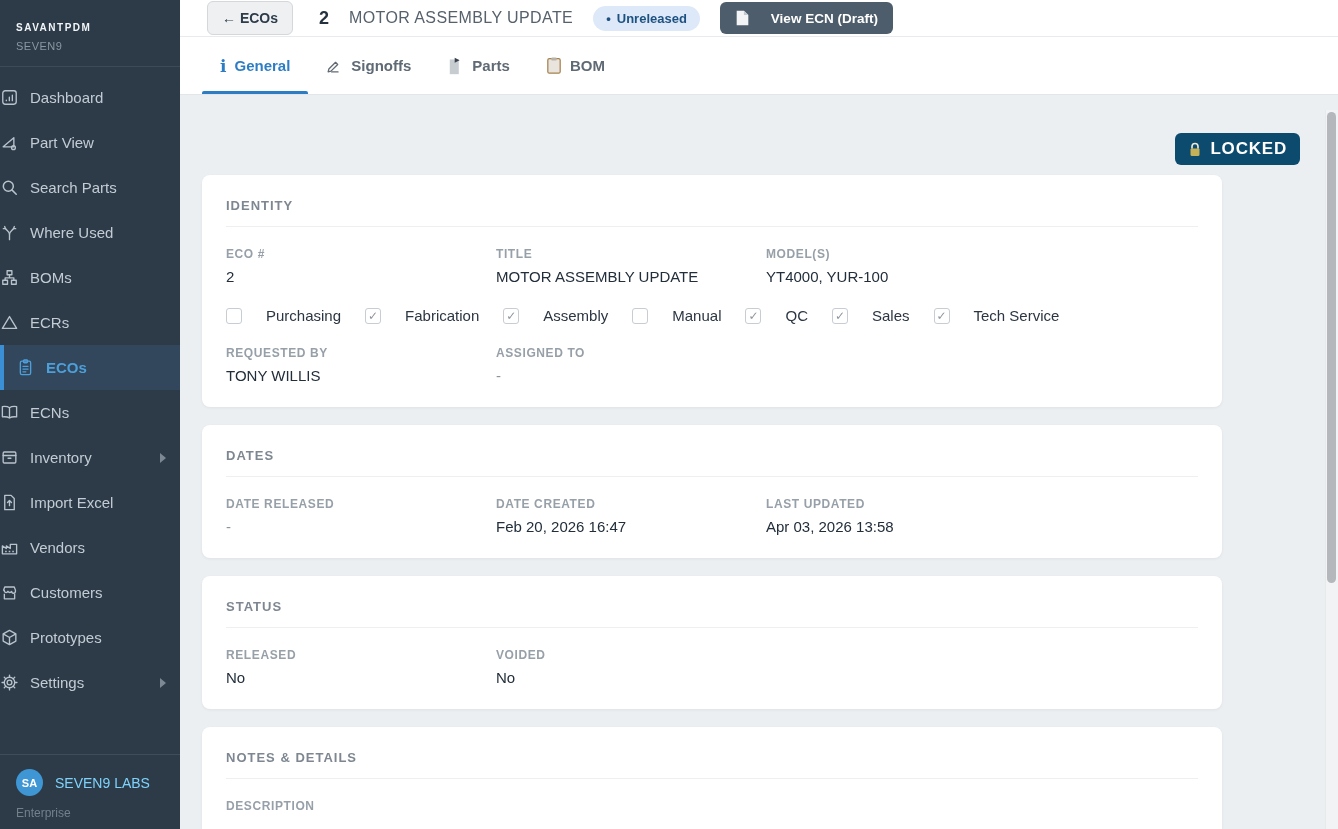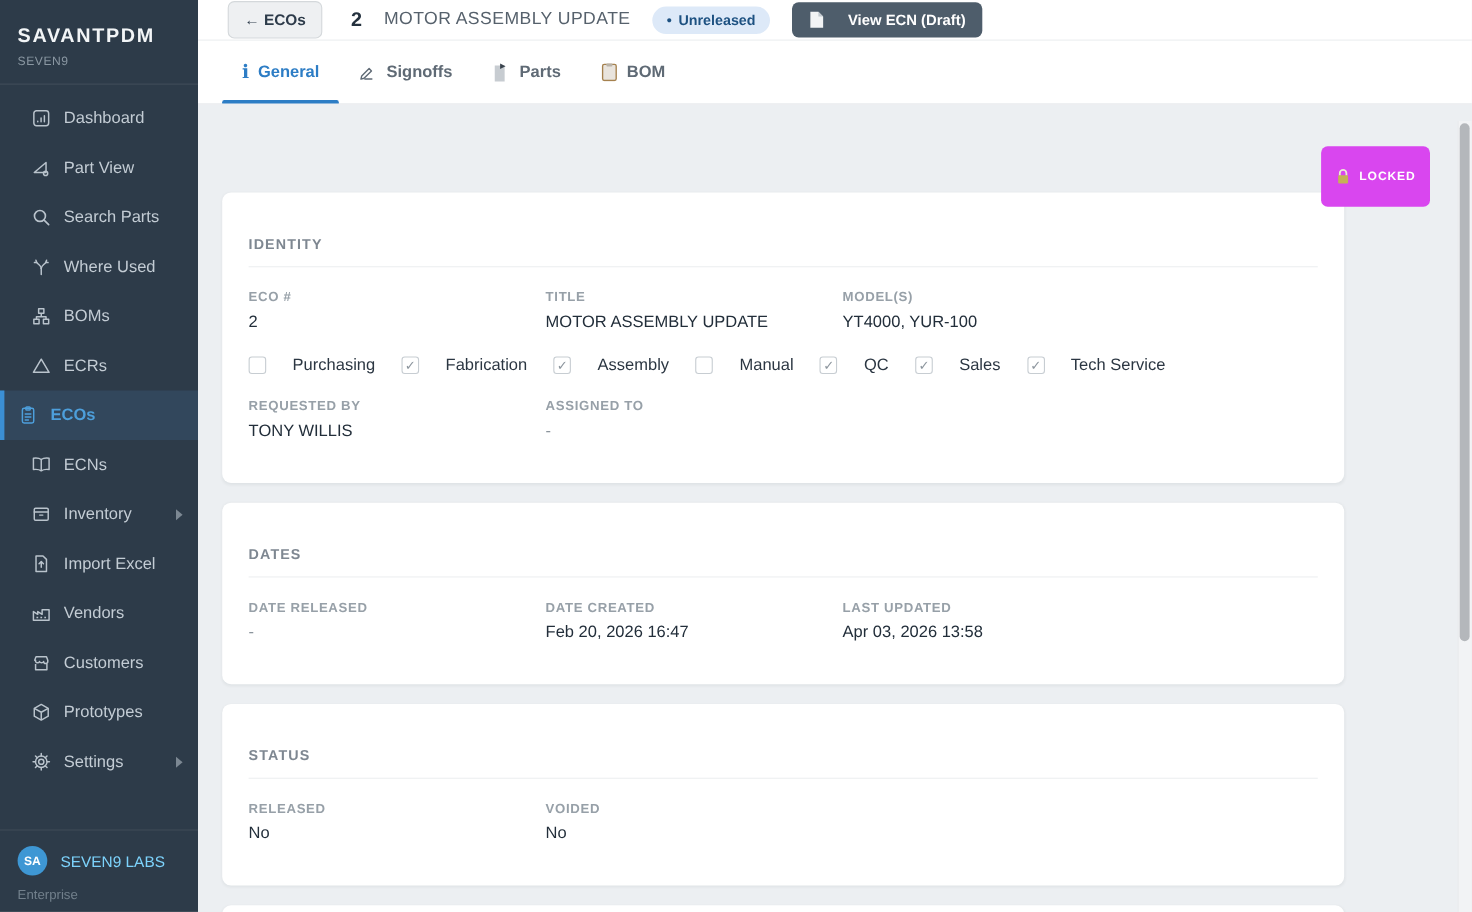--- a/index.html
+++ b/index.html
@@ -2,24 +2,24 @@
 <html><head>
 <meta charset="utf-8">
 <style>
   * { margin:0; padding:0; box-sizing:border-box; }
   html,body { width:1338px; height:829px; overflow:hidden; }
   body { font-family:"Liberation Sans","DejaVu Sans",sans-serif; background:#eceff2; color:#27323c; }
 
   
   .sidebar { position:fixed; left:0; top:0; width:180px; height:829px; background:#2d3b49; z-index:5; }
   .brand { padding:22px 16px 14px 16px; border-bottom:1px solid rgba(255,255,255,.08); }
-  .brand-name { font-size:18px; font-weight:bold; letter-spacing:1.5px; color:#f2f5f7; }
+  .brand-name { font-size:10px; font-weight:bold; letter-spacing:1.5px; color:#f2f5f7; }
   .brand-org { font-size:11px; color:#8a97a2; margin-top:7px; letter-spacing:.5px; }
   .nav { padding-top:8px; }
-  .nav-item { display:flex; align-items:center; gap:11px; height:45px; padding:0 14px 0 28px; color:#c3ccd4; cursor:pointer; position:relative; }
+  .nav-item { display:flex; align-items:center; gap:11px; height:45px; padding:0 14px 0 0; color:#c3ccd4; cursor:pointer; position:relative; }
   .nav-item .nav-label { font-size:15px; }
   .nav-item svg { flex:0 0 auto; stroke:#b9c3cc; }
   .nav-item.active { background:#32475c; color:#4d9fdb; border-left:4px solid #3b8fd4; padding-left:12px;font-weight:bold; }
   .nav-item.active svg { stroke:#4d9fdb; }
   .chevron-right { margin-left:auto; width:0; height:0; border-left:6px solid #7c8893; border-top:5px solid transparent; border-bottom:5px solid transparent; }
   .side-footer { position:absolute; bottom:0; left:0; right:0; border-top:1px solid rgba(255,255,255,.09); padding:14px 12px 9px 16px; }
   .account-row { display:flex; align-items:center; gap:12px; }
   .avatar { width:27px; height:27px; border-radius:50%; background:#3e97d4; color:#fff; font-size:11px; font-weight:bold; display:flex; align-items:center; justify-content:center; }
   .account-name { font-size:14px; color:#7dd3fc; }
   .plan { font-size:12px; color:#72808c; margin-top:10px; }
@@ -37,23 +37,23 @@
   .tabbar { height:58px; background:#fff; border-bottom:1px solid #e3e6e9; display:flex; align-items:stretch; padding-left:22px; }
   .tab { display:flex; align-items:center; gap:8px; padding:0 18px; font-size:15px; font-weight:bold; color:#5f6a75; cursor:pointer; position:relative; }
   .tab.active { color:#2d7dc5; }
   .tab.active::after { content:""; position:absolute; left:0; right:0; bottom:0; height:3px; background:#2d7dc5; border-radius:2px 2px 0 0; }
   .info-glyph { font-family:"DejaVu Serif","Liberation Serif",serif; font-weight:bold; font-size:17px; color:#2d7dc5; }
 
   .content { position:absolute; top:110px; left:0; right:0; bottom:0; background:#eceff2; overflow:hidden; }
   .scroll-track { position:absolute; top:0; right:0; width:13px; height:100%; background:#f2f3f5; border-left:1px solid #e7e9eb; }
   .scroll-thumb { position:absolute; top:2px; right:2px; width:9px; height:471px; background:#b4b7bb; border-radius:5px; }
 
-  .locked-badge { position:absolute; top:23px; right:38px; background:#d946ef; border-radius:6px; padding:20px 13px; display:flex; align-items:center; gap:8px; color:#fff; font-size:11px; font-weight:bold; letter-spacing:.8px; }
-
-  .card { width:1020px; margin-left:22px; background:#fff; border-radius:8px; box-shadow:0 1px 3px rgba(20,30,40,.06); padding:39px 24px; }
+  .locked-badge { position:absolute; top:23px; right:38px; background:#0c4a6e; border-radius:6px; padding:6px 13px; display:flex; align-items:center; gap:8px; color:#fff; font-size:17px; font-weight:bold; letter-spacing:.8px; }
+
+  .card { width:1020px; margin-left:22px; background:#fff; border-radius:8px; box-shadow:0 1px 3px rgba(20,30,40,.06); padding:23px 24px; }
   .card-identity { margin-top:65px; }
   .card + .card { margin-top:18px; }
   .card-title { font-size:13px; font-weight:bold; color:#7e8791; letter-spacing:1px; }
   .card-divider { border:none; border-top:1px solid #edeff1; margin:13px 0 20px 0; }
   .field-grid-3 { display:grid; grid-template-columns:270px 270px 1fr; }
   .field-grid-4 { display:grid; grid-template-columns:270px 270px 270px 1fr; }
   .field-grid-2 { display:grid; grid-template-columns:270px 1fr; }
   .f-label { font-size:12px; font-weight:bold; color:#97a0a8; letter-spacing:.6px; }
   .f-value { font-size:15px; color:#222e3a; margin-top:7px; }
   .f-value.muted { color:#8b949c; }

